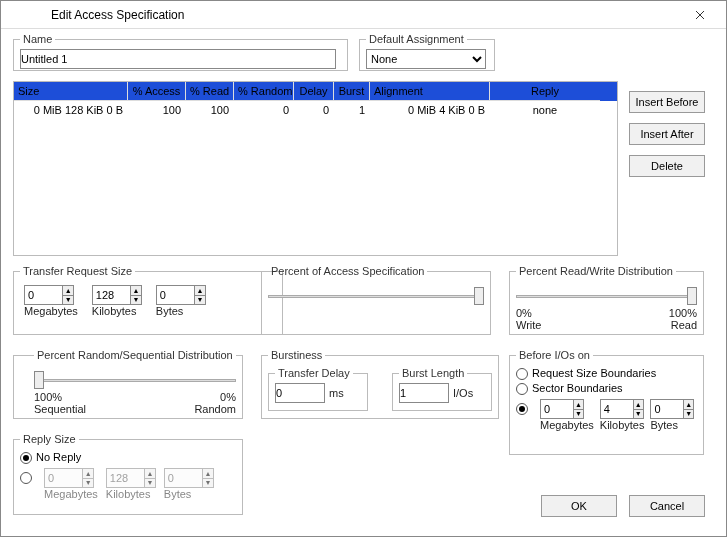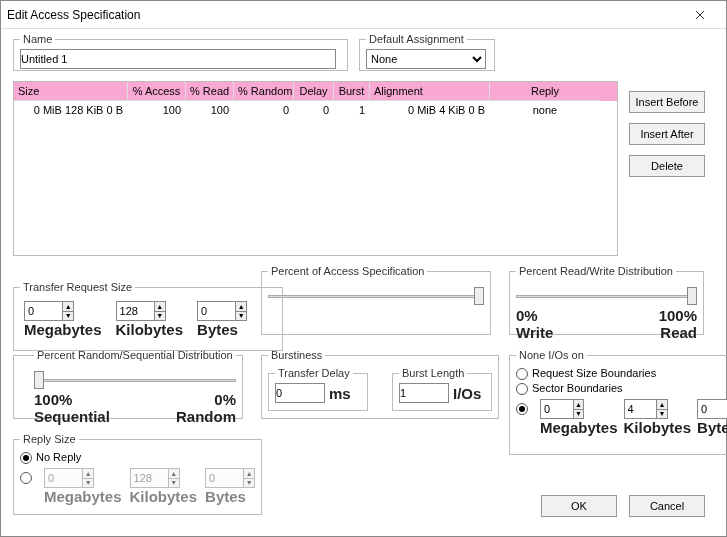--- a/index.html
+++ b/index.html
@@ -1,29 +1,29 @@
 <!DOCTYPE html>
 <html><head>
 <meta charset="utf-8">
 <style>
 * { box-sizing: border-box; margin: 0; padding: 0; font-family: "Segoe UI", Tahoma, sans-serif; font-size: 11px; }
 body { background: #fff; width: 727px; height: 537px; overflow: hidden; }
 .window { width: 727px; height: 537px; border: 1px solid #888; background: #fff; display: flex; flex-direction: column; }
 .titlebar { height: 28px; display: flex; align-items: center; padding: 0 6px; border-bottom: 1px solid #ddd; }
-.titlebar .title { flex: 1; font-size: 12px; }
+.titlebar .title { flex: 1; font-size: 12px; margin-left: 44px; }
 .titlebar .close { width: 40px; height: 22px; display: flex; align-items: center; justify-content: center; font-size: 14px; }
 .content { flex: 1; padding: 8px 10px 10px 10px; position: relative; }
 fieldset { border: 1px solid #bbb; position: absolute; padding: 4px 6px 6px 6px; }
 legend { font-size: 11px; padding: 0 3px; color: #333; }
 .input-text { border: 1px solid #888; height: 20px; padding: 2px 0; background: #fff; }
 select { border: 1px solid #888; height: 20px; background: #fff; font-size: 11px; }
 
 
 .grid { border: 1px solid #bbb; background: #fff; }
-.grid-head { display: flex; background: #f9a8d4; }
+.grid-head { display: flex; background: #1d4ed8; }
 .grid-head > div { border-right: 1px solid #ddd; border-bottom: 1px solid #ddd; padding: 3px 4px; text-align: center; overflow: hidden; white-space: nowrap; font-size: 11px; }
 .grid-head > div:last-child { border-right: none; }
 .grid-body { flex: 1; }
 .grid-row { display: flex; }
 .grid-row > div { border-right: 1px solid transparent; padding: 3px 4px; overflow: hidden; white-space: nowrap; font-size: 11px; }
 .grid-row > div:last-child { border-right: none; }
 
 .col-size    { width: 114px; text-align: right; }
 .col-access  { width: 58px;  text-align: right; }
 .col-read    { width: 48px;  text-align: right; }
@@ -45,21 +45,21 @@
 .spin .arrows > div:first-child { border-bottom: 1px solid #888; }
 
 
 .slider { position: relative; height: 22px; width: 100%; }
 .slider .track { position: absolute; left: 0; right: 0; top: 10px; height: 3px; background: #ddd; border: 1px solid #aaa; }
 .slider .thumb { position: absolute; top: 2px; width: 10px; height: 18px; background: #eee; border: 1px solid #888; }
 
 .radio-dot { display:inline-block; width:12px; height:12px; border:1px solid #555; border-radius:50%; background:#fff; position:relative; vertical-align:middle; margin-right:4px; }
 .radio-dot.checked::after { content:""; position:absolute; left:2px; top:2px; width:6px; height:6px; border-radius:50%; background:#000; }
 
-.lbl-below { font-size: 15px; color: #222; font-weight: bold; }
+.lbl-below { font-size: 11px; color: #222; }
 </style>
 </head>
 <body>
 
 <div class="window">
   <div class="titlebar">
     <div class="title">Edit Access Specification</div>
     <div class="close">
       <svg width="10" height="10">
           <line x1="1" y1="1" x2="9" y2="9" stroke="#333"></line>
@@ -104,21 +104,21 @@
           <div class="col-align">0 MiB    4 KiB    0 B</div>
           <div class="col-reply">none</div>
         </div>
       </div>
     </div>
 
     <button class="btn" style="position:absolute; left:628px; top:62px;">Insert Before</button>
     <button class="btn" style="position:absolute; left:628px; top:94px;">Insert After</button>
     <button class="btn" style="position:absolute; left:628px; top:126px;">Delete</button>
 
-    <fieldset style="left:12px; top:252px; width:270px; height:70px;">
+    <fieldset style="left:12px; top:236px; width:270px; height:70px;">
       <legend>Transfer Request Size</legend>
       <div style="display:flex; gap:14px; margin-top:4px; padding-left:4px;">
         <div>
           <div class="spin">
               <input value="0" style="">
               <div class="arrows">
                 <div>▲</div>
                 <div>▼</div>
               </div>
             </div>
@@ -205,21 +205,21 @@
           <legend>Burst Length</legend>
           <div style="display:flex; align-items:center; gap:4px;">
             <input class="input-text" style="width: 50px;" value="1">
             <span class="lbl-below">I/Os</span>
           </div>
         </fieldset>
       </div>
     </fieldset>
 
     <fieldset style="left:508px; top:320px; width:195px; height:106px;">
-      <legend>None I/Os on</legend>
+      <legend>Before I/Os on</legend>
       <div style="margin:2px 0;"><span class="radio-dot"></span><span>Request Size Boundaries</span></div>
       <div style="margin:2px 0;"><span class="radio-dot"></span><span>Sector Boundaries</span></div>
       <div style="display:flex; gap:8px; margin-top:4px; align-items:flex-start;">
         <span class="radio-dot checked" style="margin-top:4px;"></span>
         <div style="display:flex; gap:6px;">
           <div><div class="spin" style="width:44px;">
                 <input value="0" style="">
                 <div class="arrows">
                   <div>▲</div>
                   <div>▼</div>

